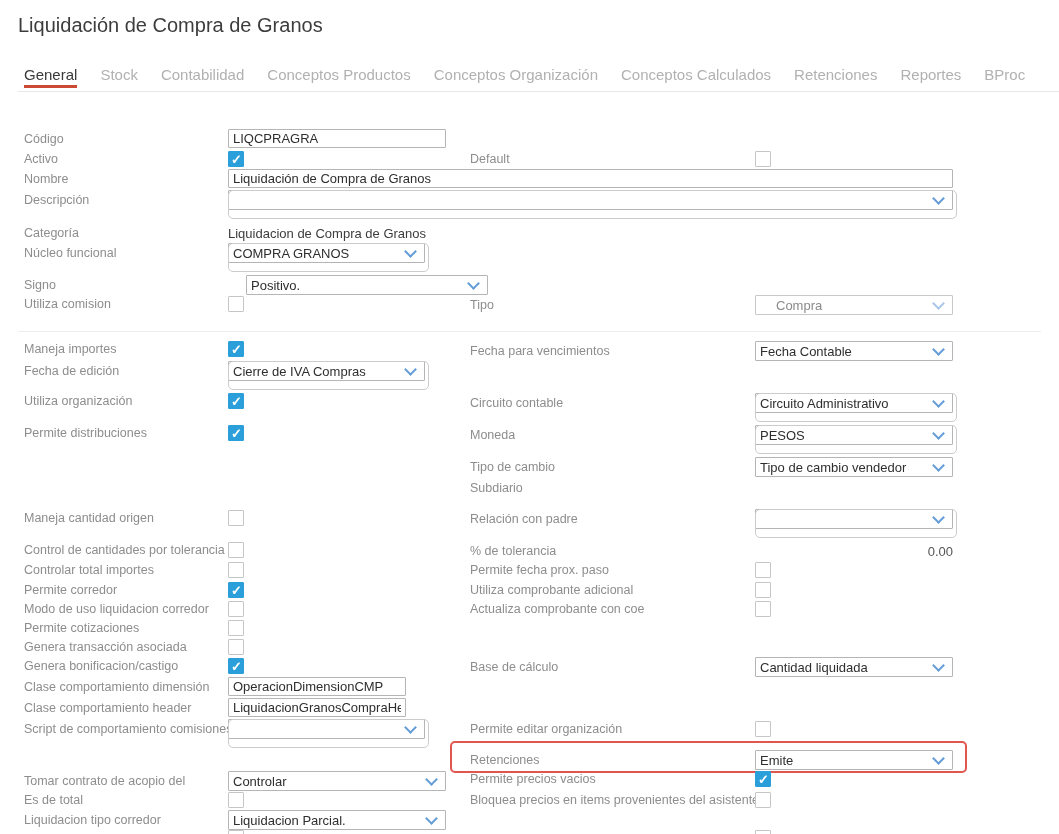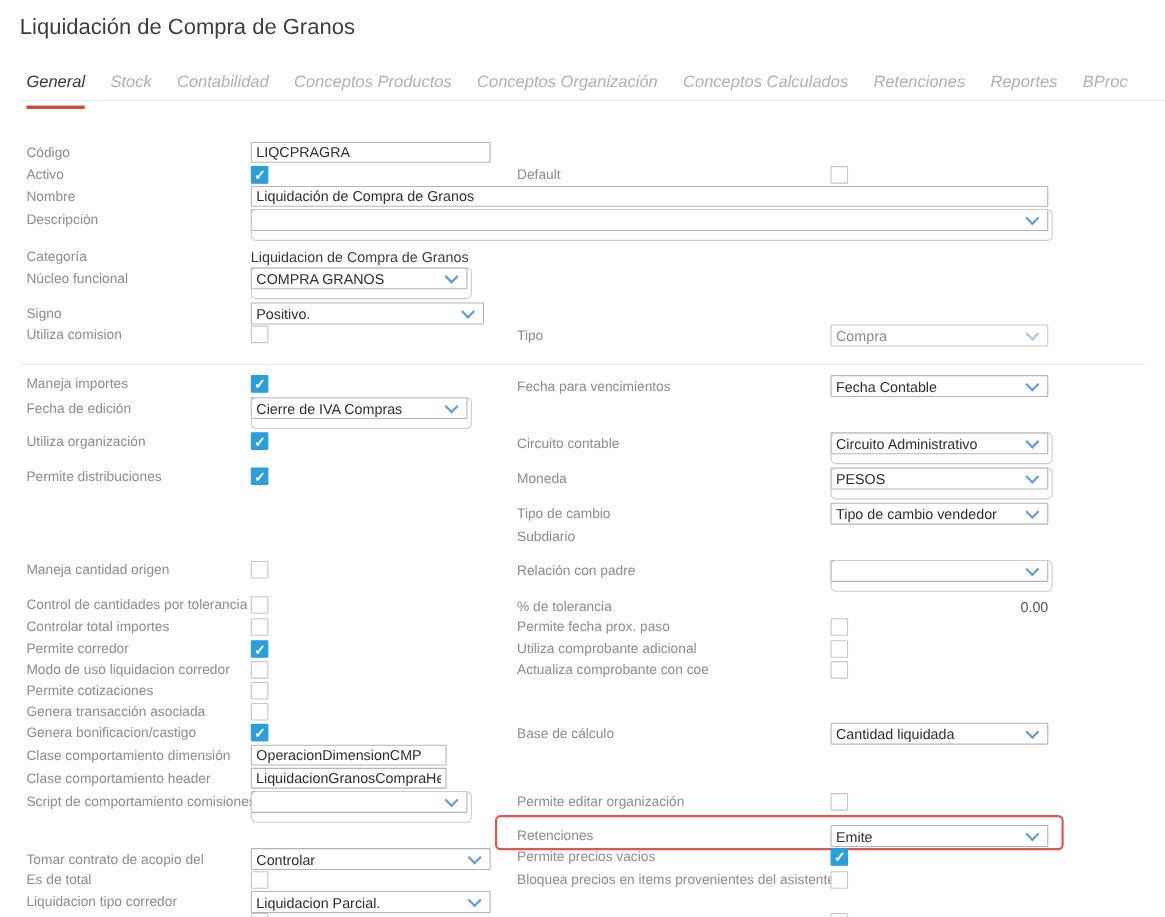--- a/index.html
+++ b/index.html
@@ -1,21 +1,21 @@
 <!DOCTYPE html>
 <html><head>
 <meta charset="utf-8">
 <style>
   html,body{margin:0;padding:0;background:#fff;font-family:"Liberation Sans",sans-serif;}
   #screen{position:relative;width:1059px;height:834px;overflow:hidden;background:#fff;}
 
   .page-title{position:absolute;left:18px;top:14px;font-size:20px;color:#3d3d3d;white-space:nowrap;}
 
   .tabbar{position:absolute;left:24px;top:66px;display:flex;gap:23px;font-size:15px;}
-  .tab{color:#b1b1b1;padding-bottom:13px;white-space:nowrap;cursor:pointer;font-style:italic;}
+  .tab{color:#b1b1b1;padding-bottom:2px;white-space:nowrap;cursor:pointer;}
   .tab.active{color:#3a3a3a;border-bottom:3px solid #ca4a33;}
   .tab-line{position:absolute;left:18px;top:91px;width:1041px;height:1px;background:#e8e8e8;}
 
   .divider{position:absolute;height:1px;background:#ededed;}
 
   .lbl{position:absolute;font-size:12.5px;color:#8d8d8d;white-space:nowrap;}
   .static-val{position:absolute;font-size:13px;color:#3c3c3c;white-space:nowrap;}
   .num-val{position:absolute;font-size:13px;color:#555;text-align:right;}
 
   .ti{position:absolute;height:19px;border:1px solid #b5b5b5;border-radius:1px;font-size:13px;
@@ -27,21 +27,21 @@
   .cb.on::after{content:"\2713";position:absolute;left:2px;top:0;color:#fff;font-size:13px;font-weight:bold;}
 
   .dd{position:absolute;height:20px;box-sizing:border-box;border:1px solid #b5b5b5;border-radius:1px;
       background:#fff;display:flex;align-items:center;cursor:pointer;}
   .dd .val{flex:1;font-size:13px;color:#2e2e2e;padding-left:4px;white-space:nowrap;overflow:hidden;}
   .dd .chev{width:7px;height:7px;border-right:2px solid #639cd6;border-bottom:2px solid #639cd6;
       transform:rotate(45deg);margin:-3px 9px 0 4px;flex:none;display:block;}
   .dd.tall::before{content:"";position:absolute;left:-1px;top:-1px;right:-5px;bottom:-10px;
       border:1px solid #ccc;border-radius:5px;pointer-events:none;}
   .dd.muted .val{color:#8a8a8a;}
-  .dd.muted{border-color:#c9c9c9;}
+  .dd.muted{border-color:#c9c9c9;padding-left:16px;}
   .dd.muted .chev{border-color:#a9c6e8;}
 
   .hl{position:absolute;border:2px solid #e05750;border-radius:5px;box-sizing:border-box;pointer-events:none;}
 </style>
 </head>
 <body>
 
 <div id="screen">
 
   <div class="page-title">Liquidación de Compra de Granos</div>
@@ -79,21 +79,21 @@
   <span class="lbl" style="left:24px;top:226px">Categoría</span>
   <span class="static-val" style="left:228px;top:226px">Liquidacion de Compra de Granos</span>
 
   <span class="lbl" style="left:24px;top:246px">Núcleo funcional</span>
   <span class="dd tall" style="left:228px;top:243px;width:197px">
     <span class="val">COMPRA GRANOS</span>
     <i class="chev"></i>
   </span>
 
   <span class="lbl" style="left:24px;top:278px">Signo</span>
-  <span class="dd" style="left:228px;top:275px;width:212px">
+  <span class="dd" style="left:246px;top:275px;width:242px">
     <span class="val">Positivo.</span>
     <i class="chev"></i>
   </span>
 
   <span class="lbl" style="left:24px;top:297px">Utiliza comision</span>
   <span class="cb" style="left:228px;top:296px"></span>
   <span class="lbl" style="left:470px;top:298px">Tipo</span>
   <span class="dd muted" style="left:755px;top:295px;width:198px">
     <span class="val">Compra</span>
     <i class="chev"></i>

